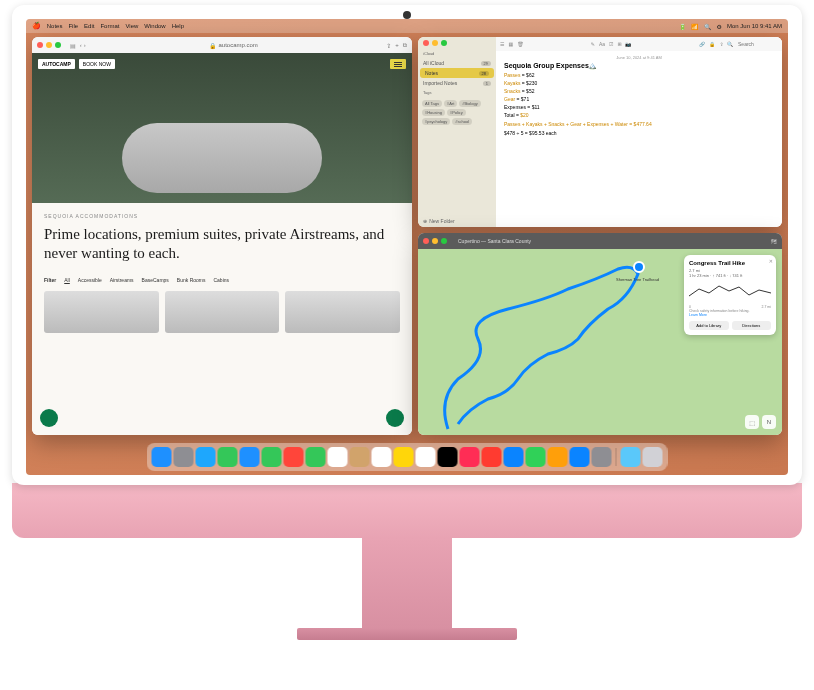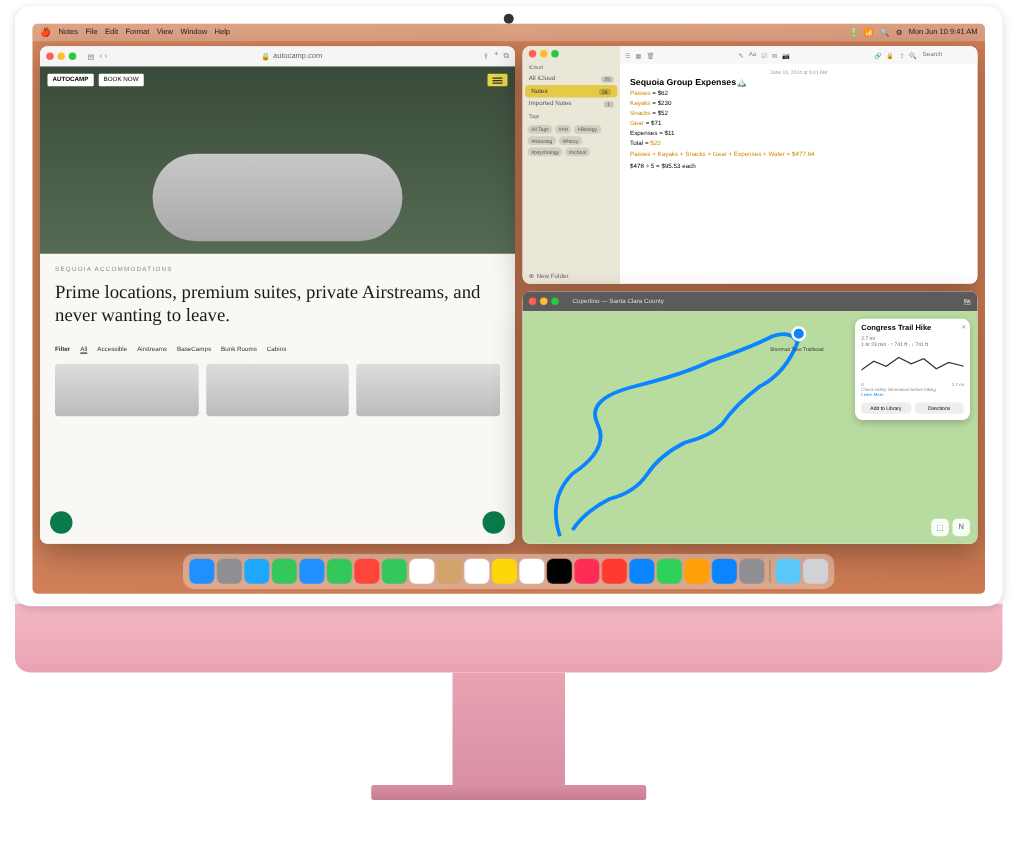--- a/index.html
+++ b/index.html
@@ -151,21 +151,21 @@
             </div>
             <div class="hero-menu">
                 <div></div>
                 <div></div>
                 <div></div>
               </div>
             <div class="airstream"></div>
           </div>
           <div class="content">
             <div class="eyebrow">SEQUOIA ACCOMMODATIONS</div>
-            <div class="headline">Prime locations, premium suites, private Airstreams, and never wanting to leave.</div>
+            <div class="headline">Prime locations, premium suites, private Airstreams, and never wanting to each.</div>
             <div class="filters">
               <span class="lbl">Filter</span>
               <span class="active">All</span>
               <span>Accessible</span>
               <span>Airstreams</span>
               <span>BaseCamps</span>
               <span>Bunk Rooms</span>
               <span>Cabins</span>
             </div>
             <div class="cards">

